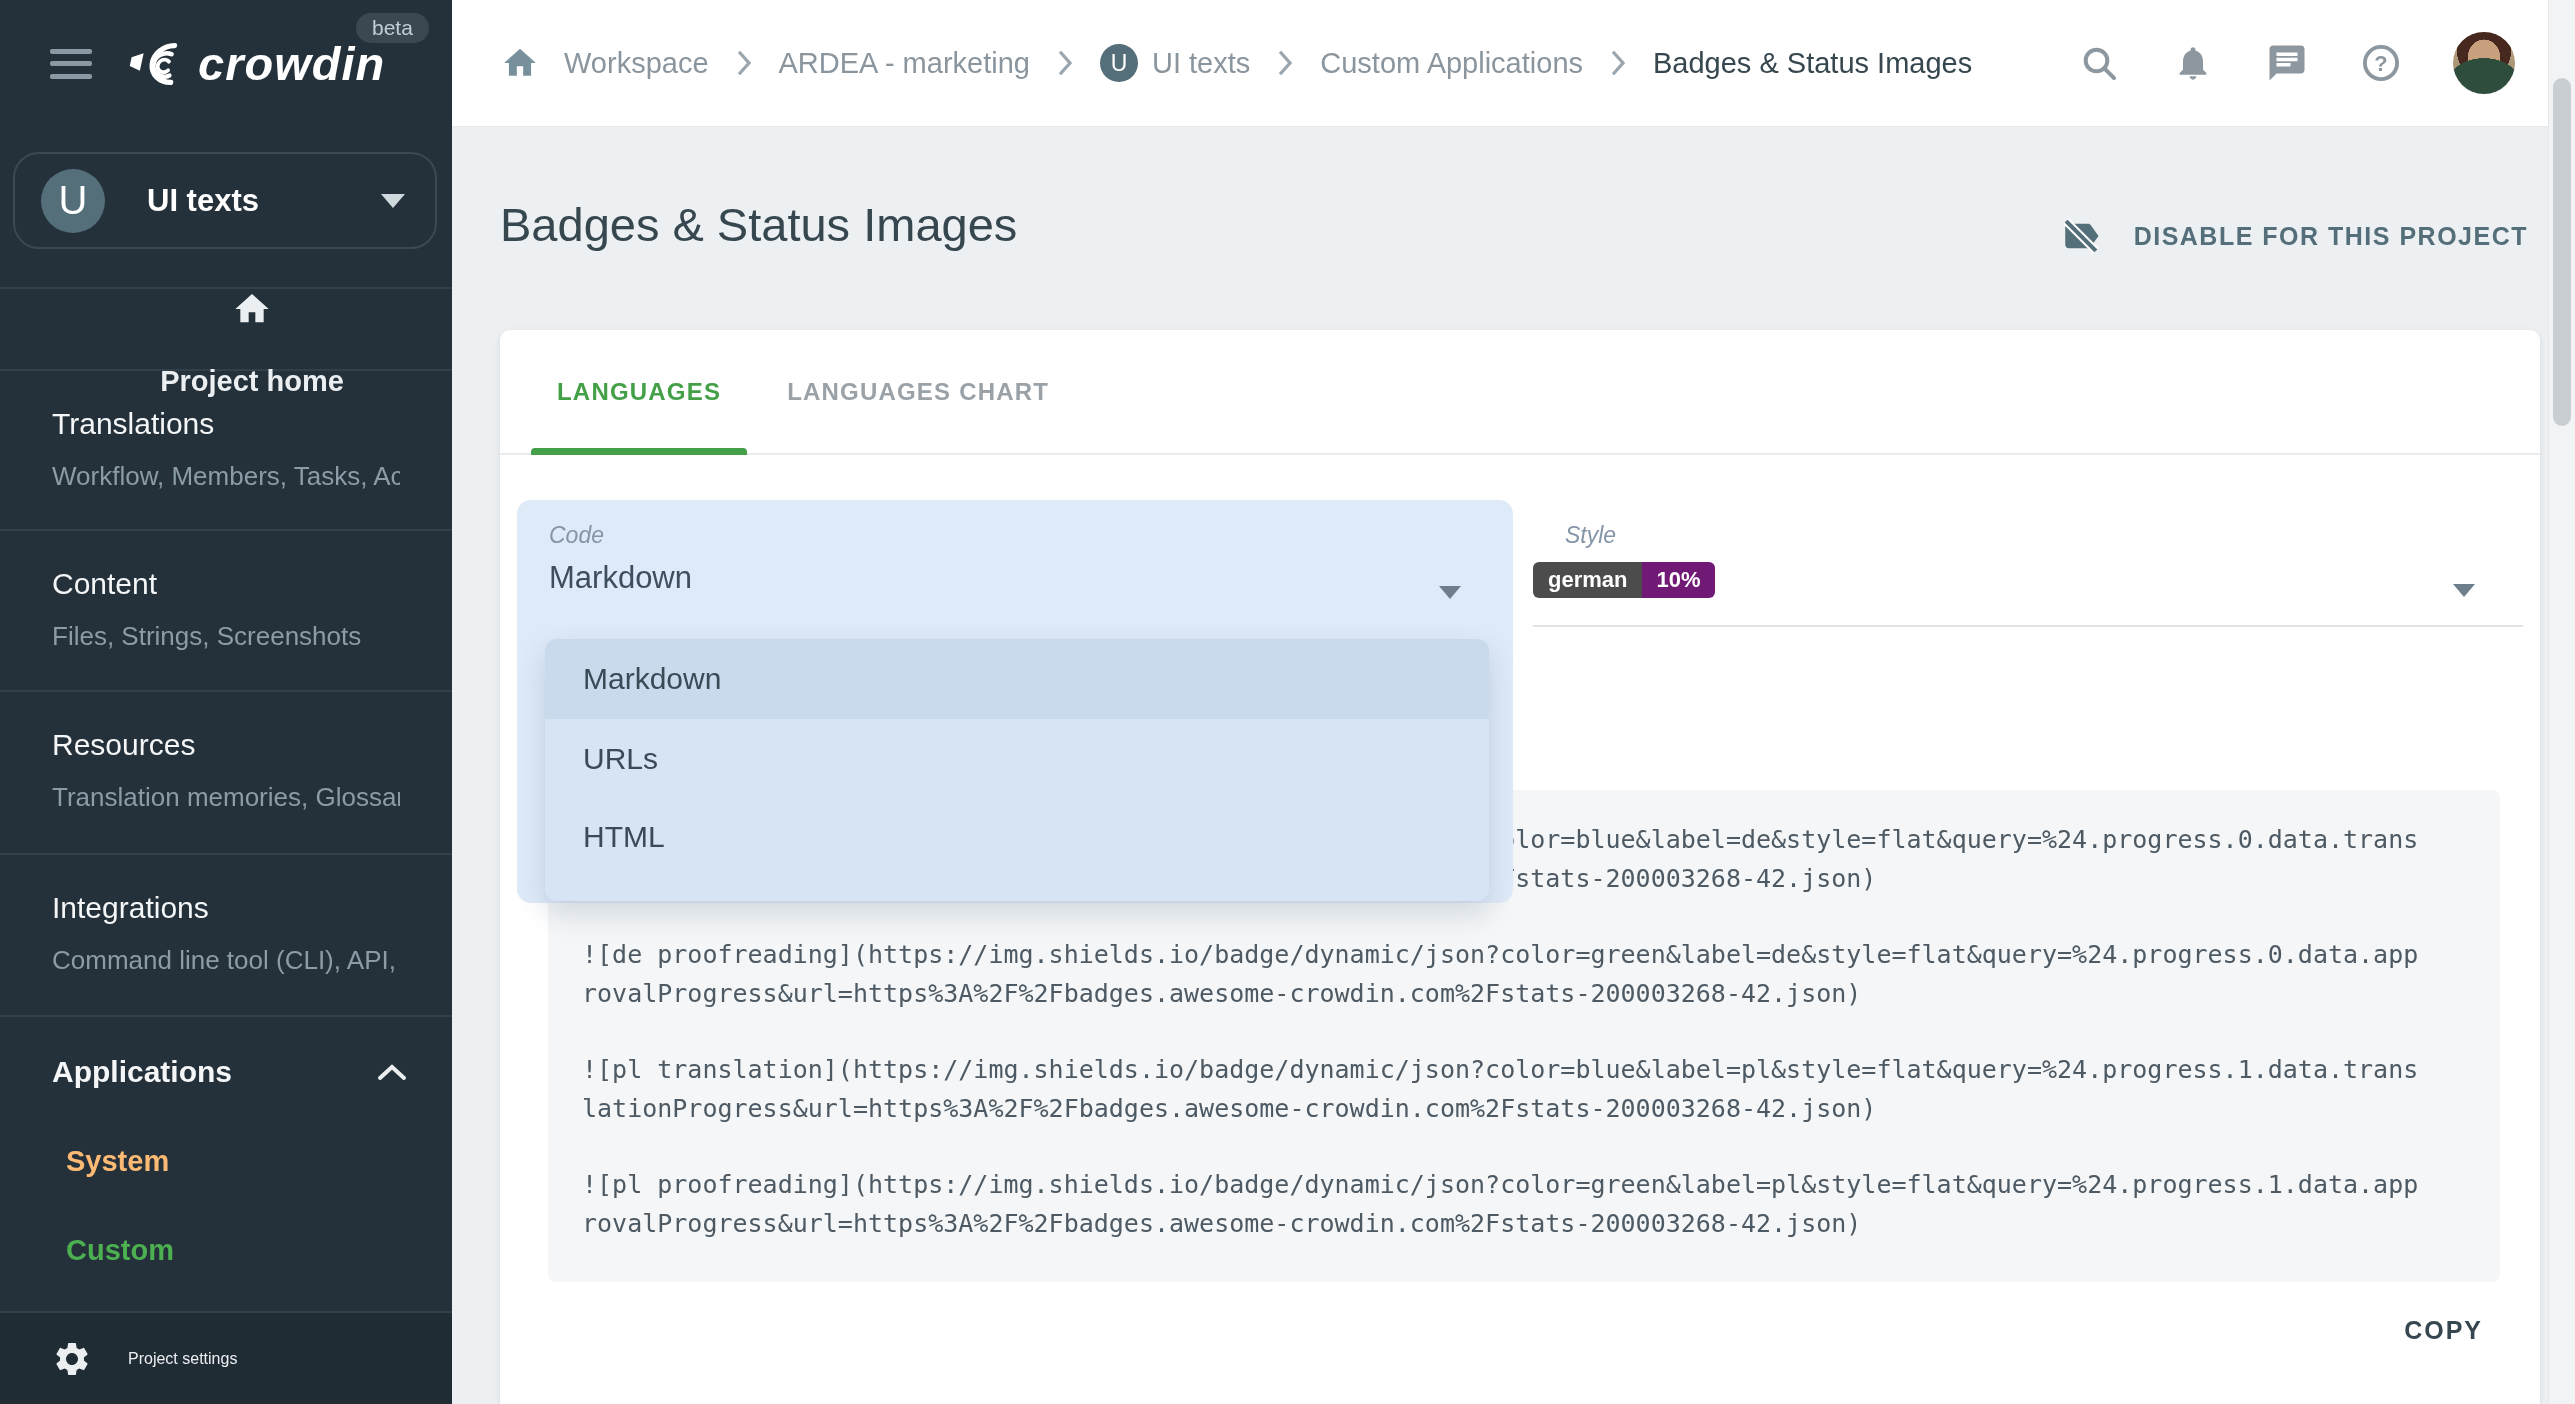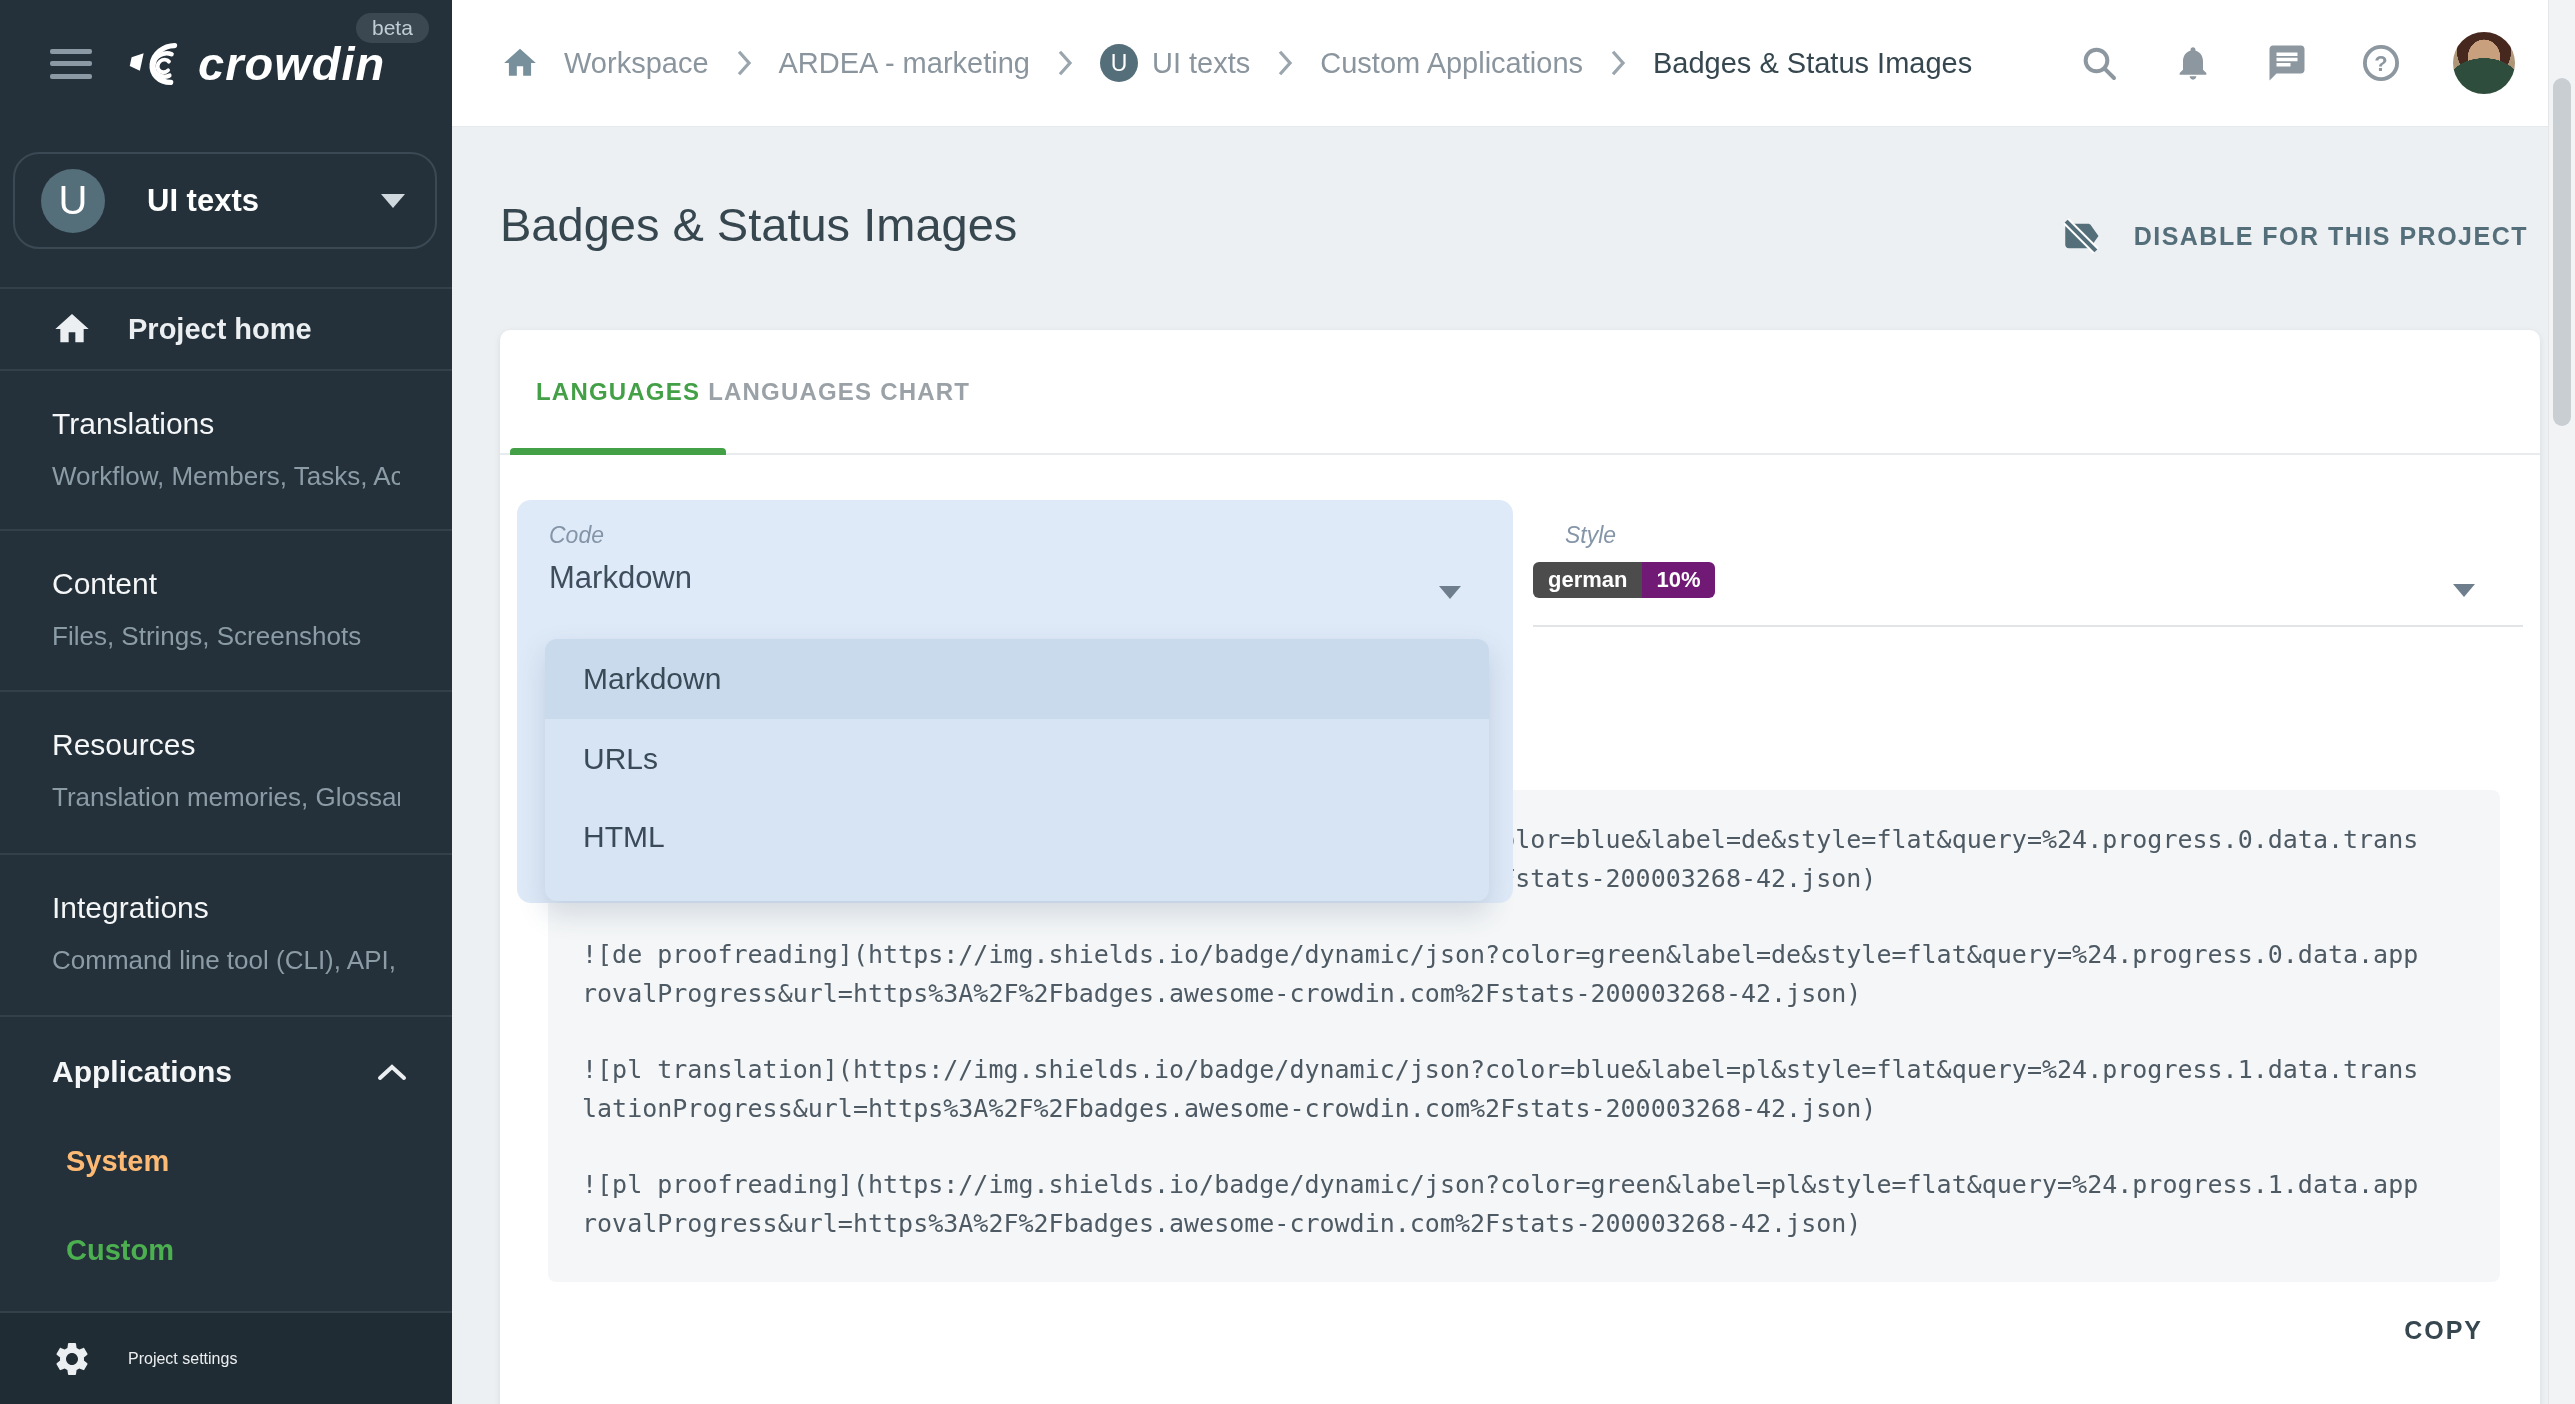--- a/index.html
+++ b/index.html
@@ -13,21 +13,21 @@
   .hamburger { width:42px; height:30px; display:flex; flex-direction:column; justify-content:space-between; cursor:pointer; }
   .hamburger span { display:block; height:5px; background:#8a99a3; border-radius:2px; }
   .logo { display:flex; align-items:center; margin-left:36px; gap:8px; }
   .logo-text { font-size:47px; font-weight:bold; font-style:italic; letter-spacing:1px; color:#ffffff; }
   .beta-pill { position:absolute; left:356px; top:13px; background:#3b4852; color:#c2cdd4; font-size:21px; padding:3px 16px; border-radius:17px; }
   .switcher { position:absolute; left:13px; top:152px; width:424px; height:97px; border:2px solid #3b4954; border-radius:26px; display:flex; align-items:center; padding:0 30px 0 26px; cursor:pointer; }
   .switcher-avatar { width:64px; height:64px; border-radius:50%; background:#546e7a; color:#fff; font-size:40px; display:flex; align-items:center; justify-content:center; }
   .switcher-name { margin-left:42px; font-size:31px; font-weight:bold; color:#fff; }
   .caret-down { width:0; height:0; border-left:12px solid transparent; border-right:12px solid transparent; border-top:14px solid #cfd8dc; margin-left:auto; }
   .side-row { position:absolute; left:0; right:0; display:flex; align-items:center; padding-left:52px; gap:36px; }
-  .row-home { top:287px; height:84px; border-top:2px solid #333f49; border-bottom:2px solid #333f49; }
+  .row-home { top:287px; height:84px; border-top:2px solid #333f49; border-bottom:2px solid #333f49;flex-direction:column; }
   .side-row .lbl { font-size:29px; font-weight:600; color:#eceff1; }
   .section { position:absolute; left:0; right:0; padding:36px 52px 0 52px; border-bottom:2px solid #333f49; }
   .sec-1 { top:371px; height:160px; }
   .sec-2 { top:531px; height:161px; }
   .sec-3 { top:692px; height:163px; }
   .sec-4 { top:855px; height:162px; }
   .section h3 { font-size:30px; font-weight:normal; color:#f4f6f7; }
   .section p { margin-top:20px; font-size:26px; color:#8c9ca7; white-space:nowrap; overflow:hidden; }
   .apps { position:absolute; top:1017px; left:0; right:0; height:344px; }
   .apps-header { display:flex; align-items:center; justify-content:space-between; padding:38px 44px 0 52px; cursor:pointer; }
@@ -52,21 +52,21 @@
        radial-gradient(ellipse 44% 46% at 50% 30%, #46281f 99%, transparent 100%),
        linear-gradient(#b9a184, #a28a6c); }
 
   
   .content { position:absolute; left:452px; top:127px; right:0; bottom:0; background:#edf0f2; }
   .page-title { position:absolute; left:48px; top:70px; font-size:47px; font-weight:500; color:#37474f; }
   .disable-btn { position:absolute; right:47px; top:88px; display:flex; align-items:center; gap:32px; color:#546e7a; cursor:pointer; }
   .disable-btn .txt { font-size:25px; font-weight:bold; letter-spacing:1.5px; }
 
   .card { position:absolute; left:48px; right:35px; top:203px; height:1120px; background:#fff; border-radius:10px 10px 0 0; box-shadow:0 2px 6px rgba(25,39,52,.10); }
-  .tabs { display:flex; height:125px; align-items:center; padding-left:32px; border-bottom:2px solid #e9ecee; }
+  .tabs { display:flex; gap:58px; height:125px; align-items:center; padding-left:53px; border-bottom:2px solid #e9ecee; }
   .tab { position:relative; height:100%; display:flex; align-items:center; padding:0 4px; font-size:24px; font-weight:bold; letter-spacing:1.2px; color:#9aa2a8; cursor:pointer; }
   .tab.active { color:#43a047; }
   .tab.active::after { content:""; position:absolute; left:-22px; right:-22px; bottom:-2px; height:7px; background:#43a047; border-radius:4px 4px 0 0; }
 
   
   .blue-wrap { position:absolute; left:17px; top:170px; width:996px; height:403px; background:#dfeaf8; border-radius:14px; z-index:6; }
   .field-label { position:absolute; left:32px; top:22px; font-size:23px; color:#8595a8;font-style:italic; }
   .field-value { position:absolute; left:32px; top:60px; font-size:31px; color:#3e4e5c; }
   .sel-caret { position:absolute; width:0; height:0; border-left:11px solid transparent; border-right:11px solid transparent; border-top:13px solid #6e7e8c; right:52px; top:86px; }
   .menu { position:absolute; left:28px; top:139px; width:944px; height:262px; background:#d6e4f4; border-radius:12px; box-shadow:0 12px 28px rgba(50,80,110,.18); overflow:hidden; }

